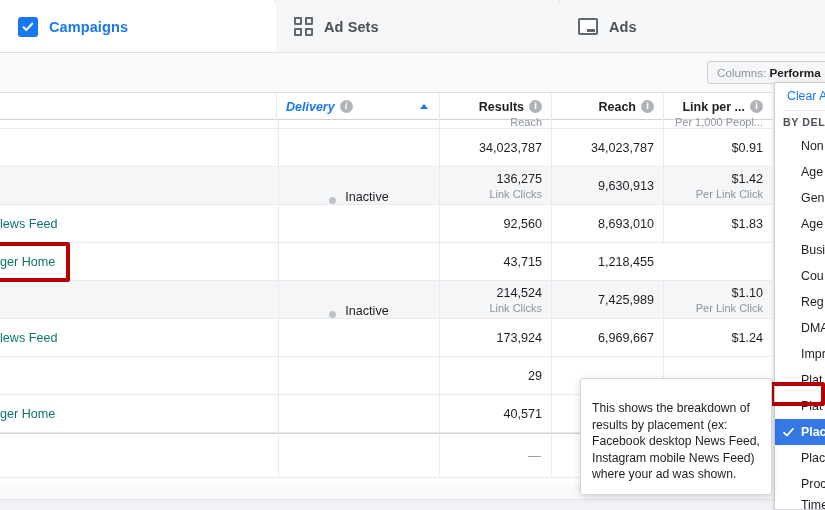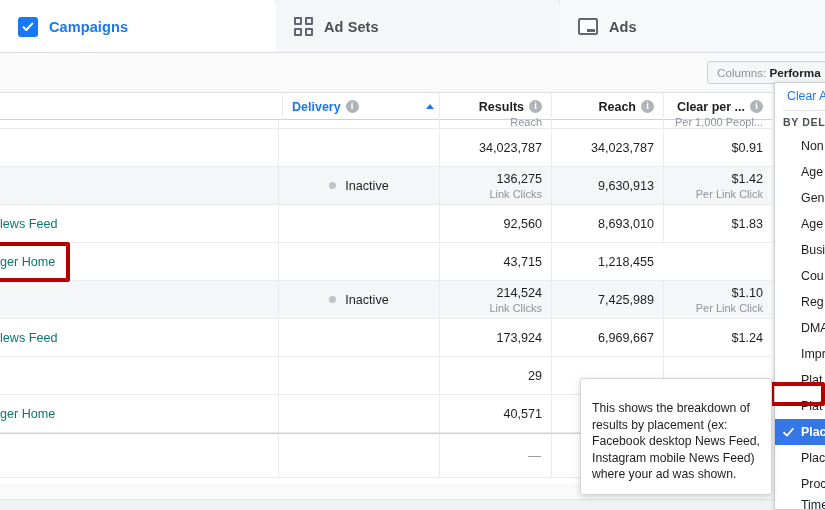--- a/index.html
+++ b/index.html
@@ -92,37 +92,37 @@
   .th .info {
     width: 13px; height: 13px; border-radius: 50%; background: #b0b3b8;
     color:#fff; font-size: 9.5px; font-weight: bold; line-height:13px; text-align:center;
     margin-left: 5px; flex:none; font-family:"Liberation Serif", serif;
   }
   .th .caret {
     position:absolute; right: 9px; top: 11px;
     width: 0; height: 0; border-left: 4px solid transparent; border-right: 4px solid transparent;
     border-bottom: 5px solid #1877f2;
   }
-  #th-delivery { left: 282px; width: 161px; }
+  #th-delivery { left: 276px; width: 161px; font-style: italic; }
   #th-results  { left: 439px; width: 112px; justify-content: flex-end; }
   #th-reach    { left: 551px; width: 112px; justify-content: flex-end; }
   #th-cost     { left: 663px; width: 109px; justify-content: flex-end; }
 
   .rows { position:absolute; left:0; top: 28px; width: 772px; }
   .row { position: relative; width: 772px; border-bottom: 1px solid #e9ebee; background:#fff; }
   .row.alt { background: #f5f6f7; }
   .row.partial { border-bottom: 1px solid #e9ebee; }
   .cell {
     position: absolute; top: 0; height: 100%;
     display:flex; flex-direction: column; justify-content: center;
     padding: 0 9px; font-size: 12.6px; color: #1c1e21;
     border-left: 1px solid #e9ebee;
   }
   .cell.name { left: 0; width: 278px; border-left: none; padding-left: 0; align-items:flex-start; }
-  .cell.delivery { left: 278px; width: 161px; flex-direction: row; align-items:center; }
+  .cell.delivery { left: 278px; width: 161px; flex-direction: row; align-items:flex-end; }
   .cell.results { left: 439px; width: 112px; align-items: flex-end; }
   .cell.reach   { left: 551px; width: 112px; align-items: flex-end; }
   .cell.cost    { left: 663px; width: 109px; align-items: flex-end; }
   .sub { font-size: 11px; color: #8d949e; margin-top: 2px; }
   .dot { width: 7px; height: 7px; border-radius: 50%; background: #bec3c9; margin-right: 9px; flex:none; }
   .dlabel { font-size: 12.6px; color: #1c1e21; }
   .nm { font-size: 12.6px; color: #0f766e; white-space: nowrap; }
   .dash { color: #8d949e; font-size: 13px; letter-spacing: 1px; }
 
   
@@ -228,21 +228,21 @@
       </div>
       <div class="th" id="th-results">
         <span>Results</span>
         <span class="info">i</span>
       </div>
       <div class="th" id="th-reach">
         <span>Reach</span>
         <span class="info">i</span>
       </div>
       <div class="th" id="th-cost">
-        <span>Clear per ...</span>
+        <span>Link per ...</span>
         <span class="info">i</span>
       </div>
     </div>
 
     <div class="rows" id="rows-container">
         <div class="row partial" style="height: 9px;">
           <div class="cell name"></div>
           <div class="cell delivery"></div>
           <div class="cell results">
             <span class="sub" style="margin-top:-4px">Reach</span>

